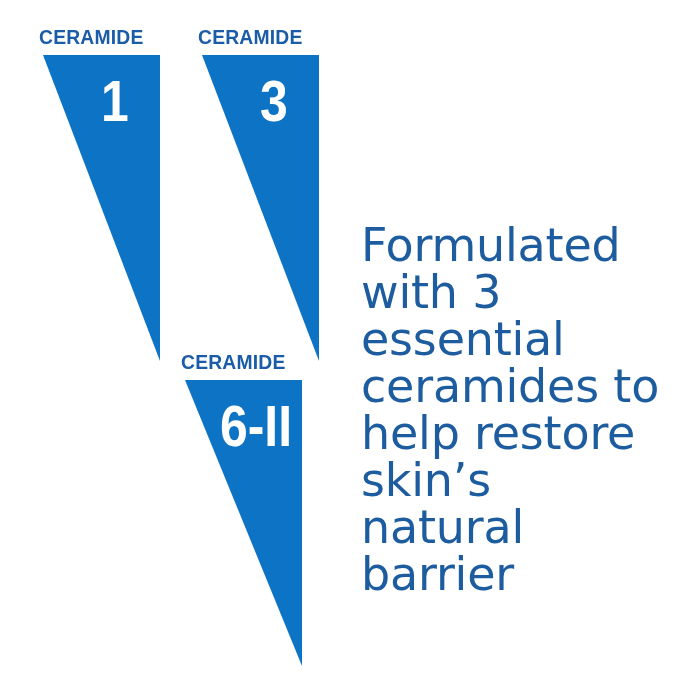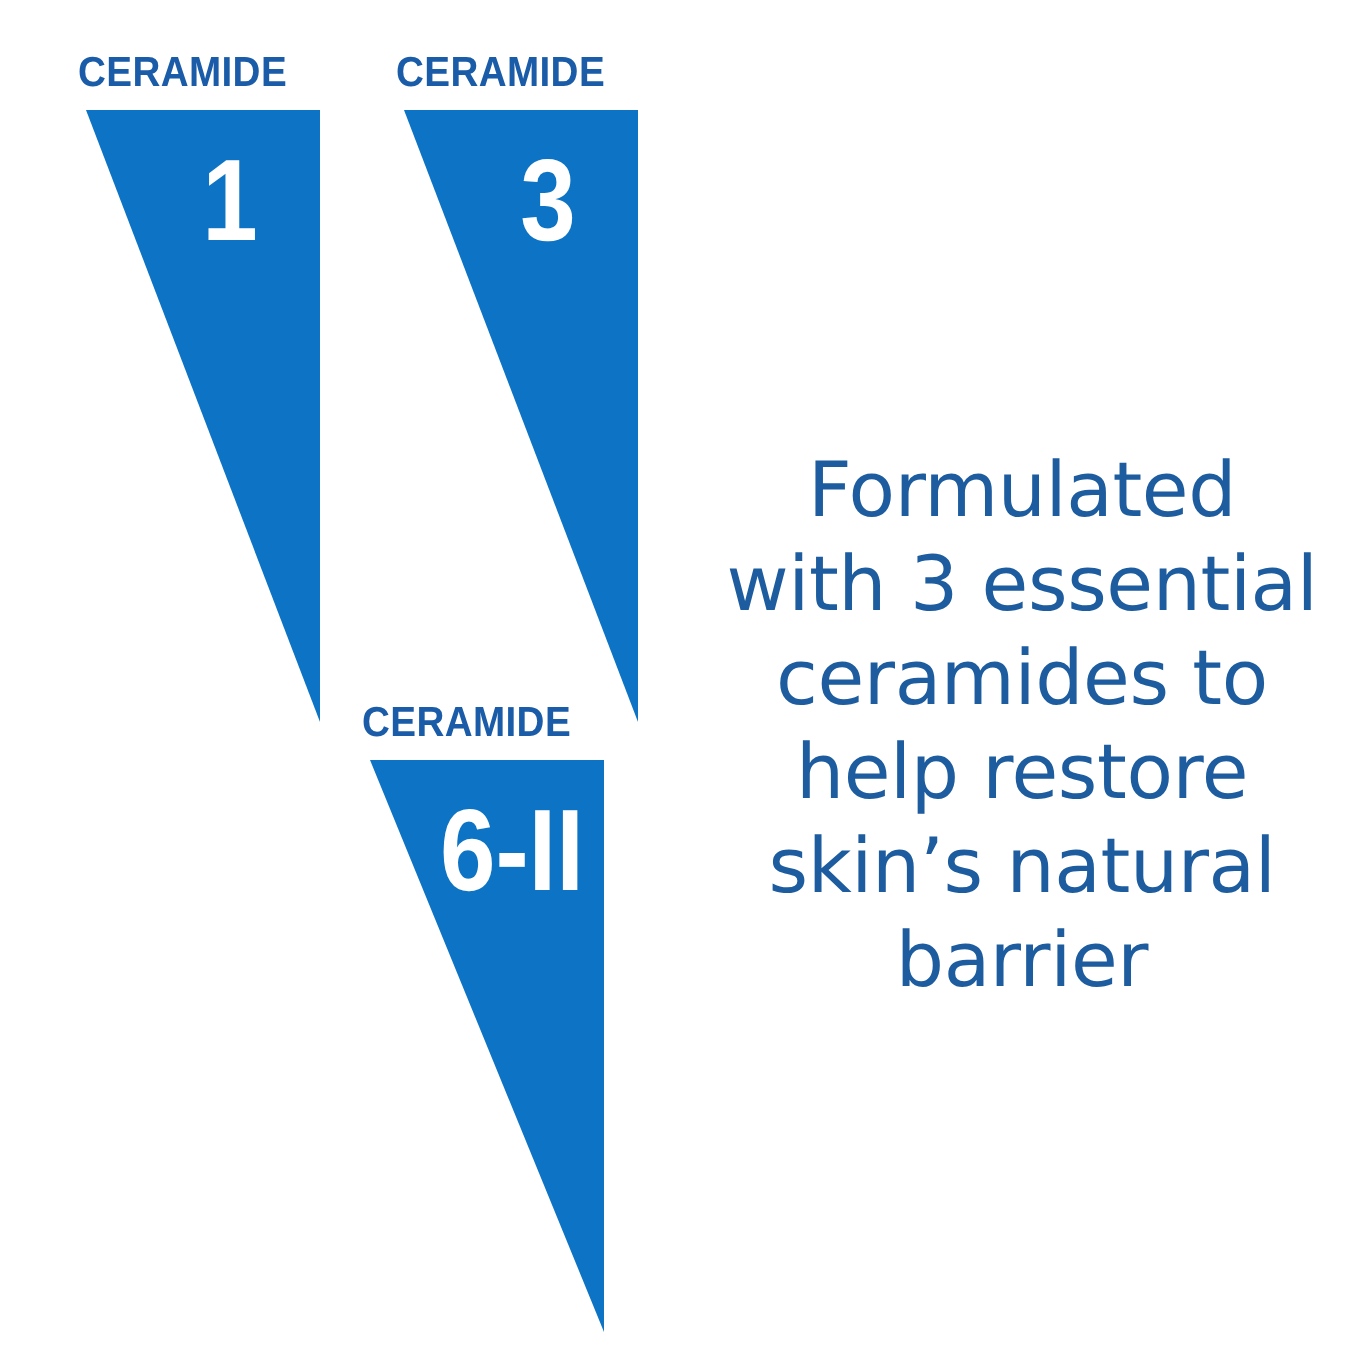--- a/index.html
+++ b/index.html
@@ -75,25 +75,24 @@
 
   
   #body-copy {
     position: absolute;
     left: 349px;
     top: 222px;
     width: 300px;
     color: #1d5c9e;
     font-family: "DejaVu Sans", "Liberation Sans", sans-serif;
     font-weight: normal;
-    font-size: 38px;
+    font-size: 46px;
     line-height: 47px;
     letter-spacing: -0.2px;
     white-space: pre-line;
-    text-align: center;
   }
 </style>
 </head>
 <body>
 
 <div id="canvas">
 
   <div class="ceramide-block" id="block-1">
     <div class="ceramide-label">CERAMIDE</div>
     <div class="ceramide-wedge">

